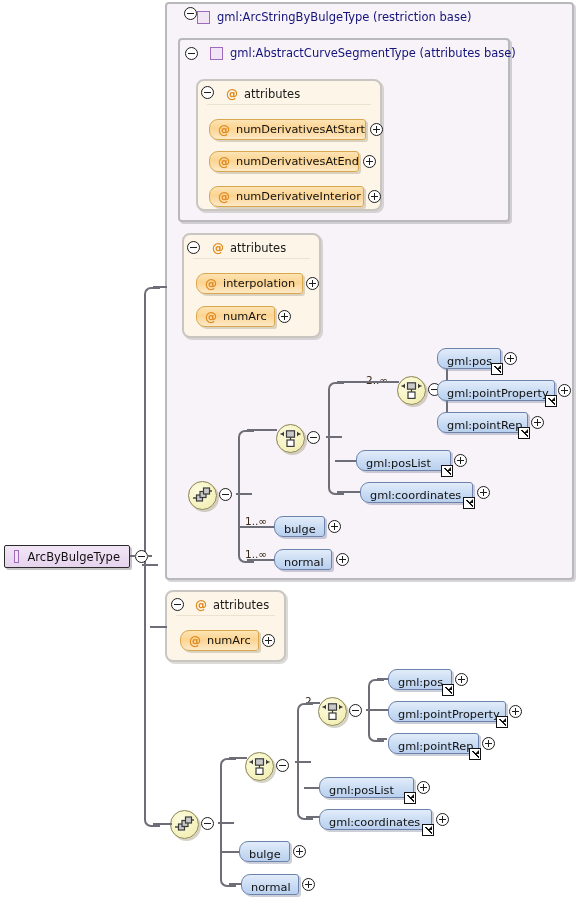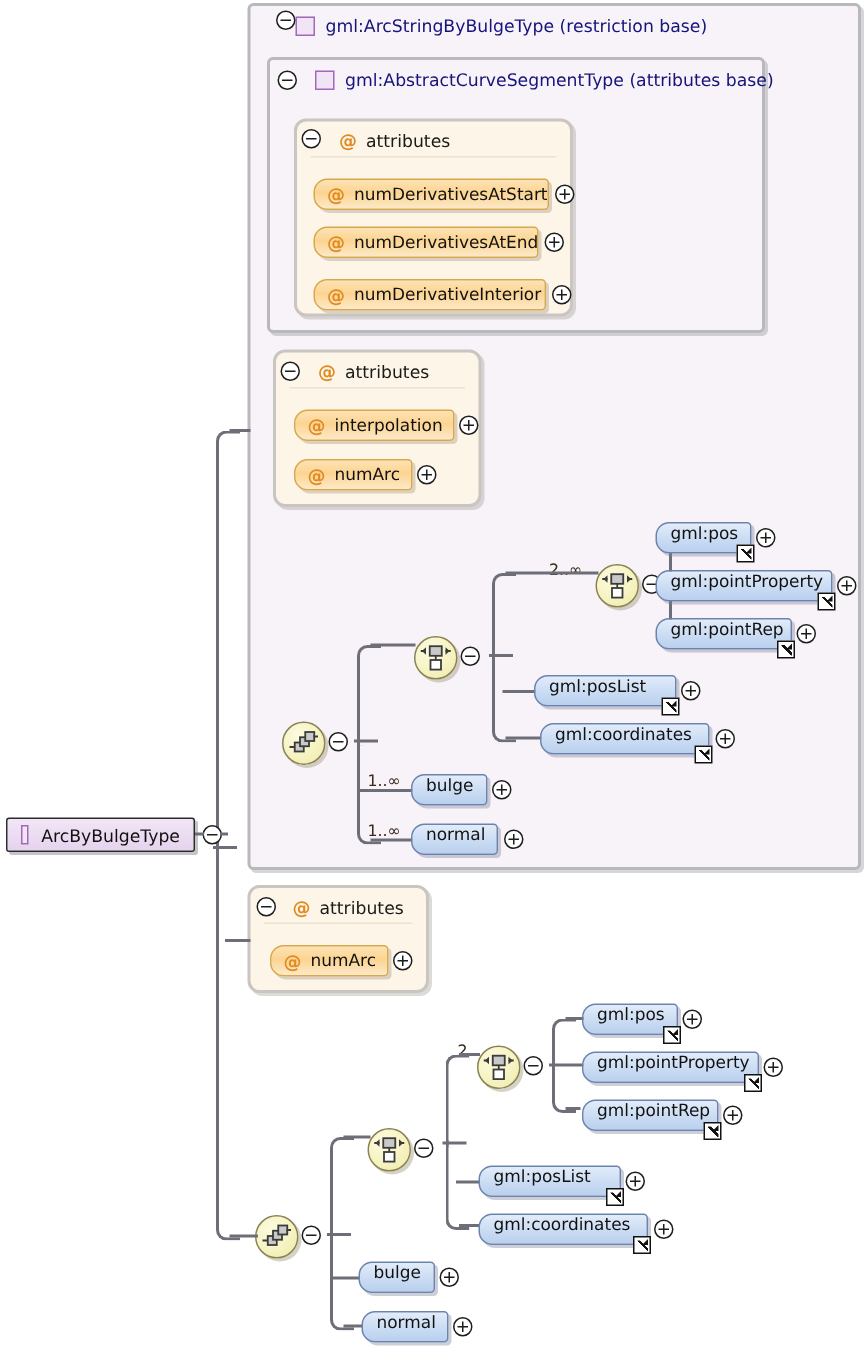--- a/index.html
+++ b/index.html
@@ -66,21 +66,21 @@
       background:linear-gradient(to bottom,#fde3b4 0%,#fcd491 45%,#fde9c8 100%);
       display:flex;align-items:center;gap:6px;padding:0 9px 0 8px;
       font-size:11.3px;color:#111;white-space:nowrap;
       box-shadow:2px 2px 0 rgba(160,150,130,.38);}
 
   
   .elem{position:absolute;box-sizing:border-box;height:21px;
       border:1px solid #6b83ad;
       border-radius:9px 3px 3px 9px;
       background:linear-gradient(to bottom,#e2ecfa 0%,#cddef4 48%,#b9d0ee 100%);
-      display:flex;align-items:flex-start;padding:0 9px;
+      display:flex;align-items:flex-end;padding:0 9px;
       font-size:11.3px;color:#111;white-space:nowrap;
       box-shadow:2px 2px 0 rgba(120,128,150,.38);}
   .elem .ref{position:absolute;right:-3px;bottom:-7px;width:12px;height:12px;
       border:1.3px solid #121212;background:#ffffff;box-sizing:border-box;}
   .elem .ref:before{content:"";position:absolute;left:1.5px;top:1.5px;
       width:7px;height:7px;
       background:
         linear-gradient(45deg,transparent 46%,#121212 46%,#121212 62%,transparent 62%);
   }
   .elem .ref:after{content:"";position:absolute;right:1px;top:1px;

